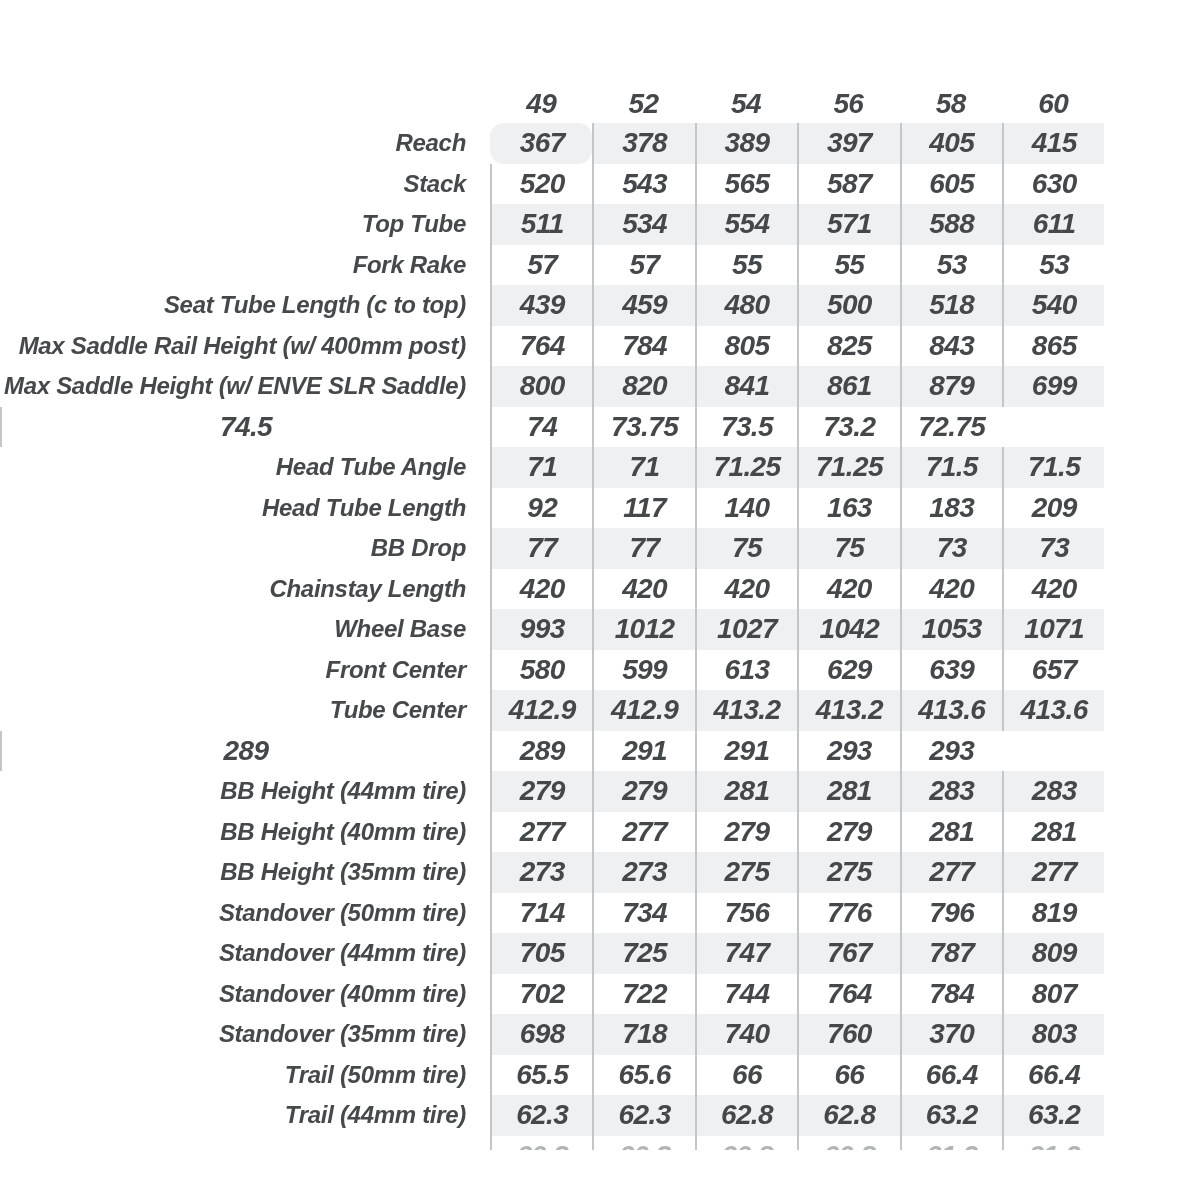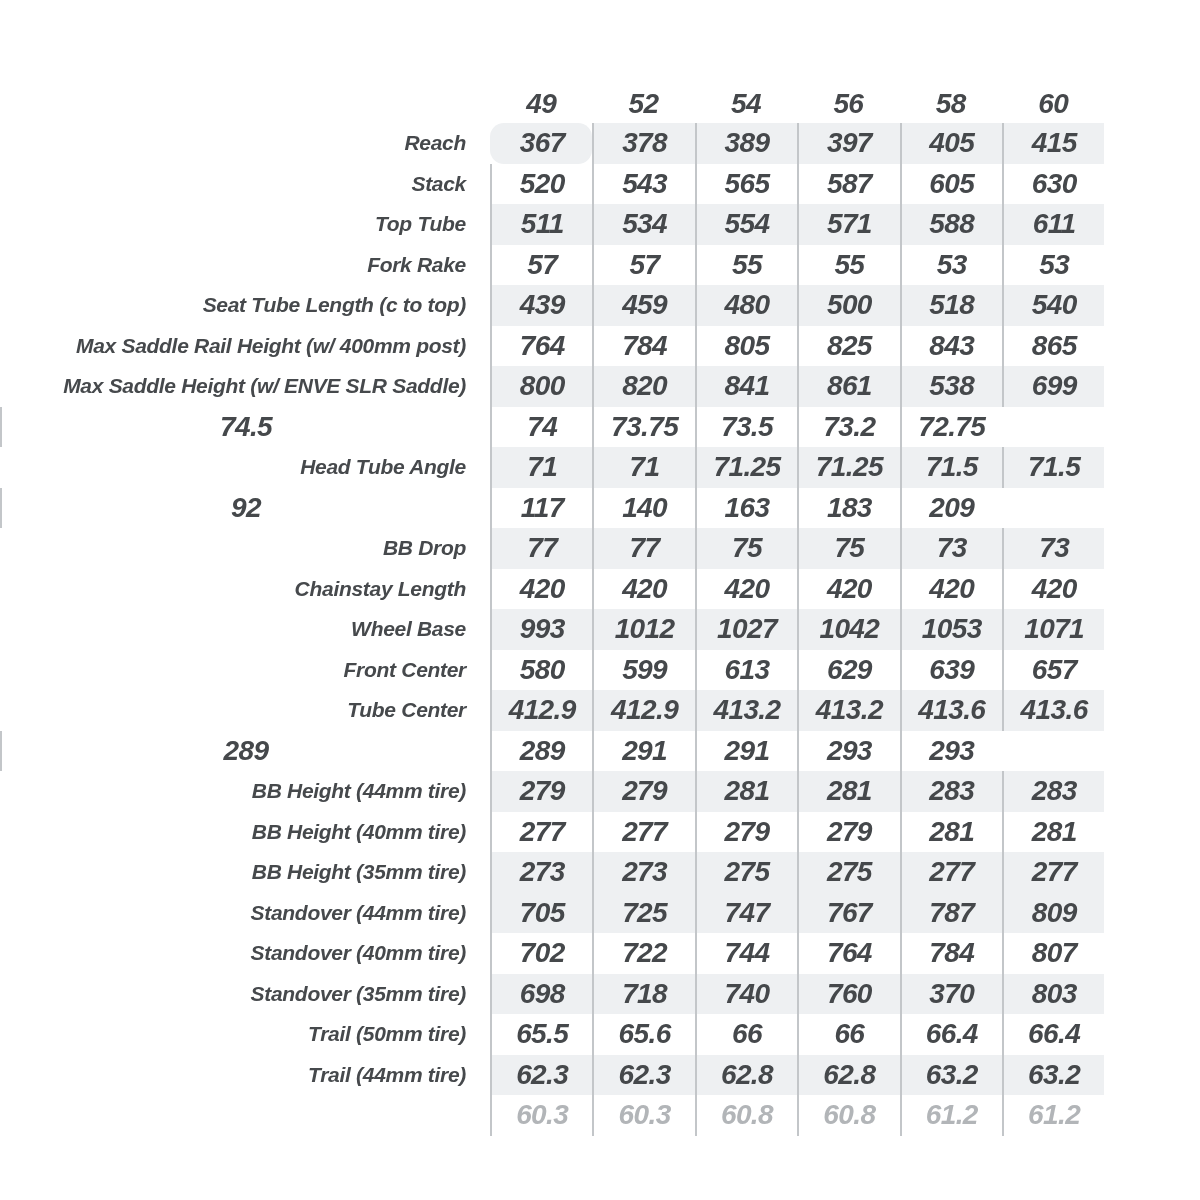--- a/index.html
+++ b/index.html
@@ -39,21 +39,21 @@
   }
   .cell {
     display: flex;
     align-items: center;
     overflow: hidden;
     white-space: nowrap;
   }
   .label-cell {
     justify-content: flex-end;
     padding-right: 24px;
-    font-size: 21px;
+    font-size: 24px;
     letter-spacing: -0.3px;
     color: var(--label, #46494c);
   }
   .value-cell {
     justify-content: center;
     font-size: 28px;
     letter-spacing: -0.6px;
     color: var(--text, #45484b);
     border-left: 2px solid var(--line, #c3c6c9);
   }
@@ -141,41 +141,42 @@
           <div class="cell value-cell">825</div>
           <div class="cell value-cell">843</div>
           <div class="cell value-cell">865</div>
         </div>
         <div class="row striped">
           <div class="cell label-cell">Max Saddle Height (w/ ENVE SLR Saddle)</div>
           <div class="cell value-cell">800</div>
           <div class="cell value-cell">820</div>
           <div class="cell value-cell">841</div>
           <div class="cell value-cell">861</div>
-          <div class="cell value-cell">538</div>
+          <div class="cell value-cell">879</div>
           <div class="cell value-cell">699</div>
         </div>
         <div class="row">
           <div class="cell value-cell">74.5</div>
           <div class="cell value-cell">74</div>
           <div class="cell value-cell">73.75</div>
           <div class="cell value-cell">73.5</div>
           <div class="cell value-cell">73.2</div>
           <div class="cell value-cell">72.75</div>
         </div>
         <div class="row striped">
           <div class="cell label-cell">Head Tube Angle</div>
           <div class="cell value-cell">71</div>
           <div class="cell value-cell">71</div>
           <div class="cell value-cell">71.25</div>
           <div class="cell value-cell">71.25</div>
           <div class="cell value-cell">71.5</div>
           <div class="cell value-cell">71.5</div>
         </div>
         <div class="row">
+          <div class="cell label-cell">Head Tube Length</div>
           <div class="cell value-cell">92</div>
           <div class="cell value-cell">117</div>
           <div class="cell value-cell">140</div>
           <div class="cell value-cell">163</div>
           <div class="cell value-cell">183</div>
           <div class="cell value-cell">209</div>
         </div>
         <div class="row striped">
           <div class="cell label-cell">BB Drop</div>
           <div class="cell value-cell">77</div>
@@ -248,20 +249,29 @@
           <div class="cell value-cell">281</div>
         </div>
         <div class="row striped">
           <div class="cell label-cell">BB Height (35mm tire)</div>
           <div class="cell value-cell">273</div>
           <div class="cell value-cell">273</div>
           <div class="cell value-cell">275</div>
           <div class="cell value-cell">275</div>
           <div class="cell value-cell">277</div>
           <div class="cell value-cell">277</div>
+        </div>
+        <div class="row">
+          <div class="cell label-cell">Standover (50mm tire)</div>
+          <div class="cell value-cell">714</div>
+          <div class="cell value-cell">734</div>
+          <div class="cell value-cell">756</div>
+          <div class="cell value-cell">776</div>
+          <div class="cell value-cell">796</div>
+          <div class="cell value-cell">819</div>
         </div>
         <div class="row striped">
           <div class="cell label-cell">Standover (44mm tire)</div>
           <div class="cell value-cell">705</div>
           <div class="cell value-cell">725</div>
           <div class="cell value-cell">747</div>
           <div class="cell value-cell">767</div>
           <div class="cell value-cell">787</div>
           <div class="cell value-cell">809</div>
         </div>

